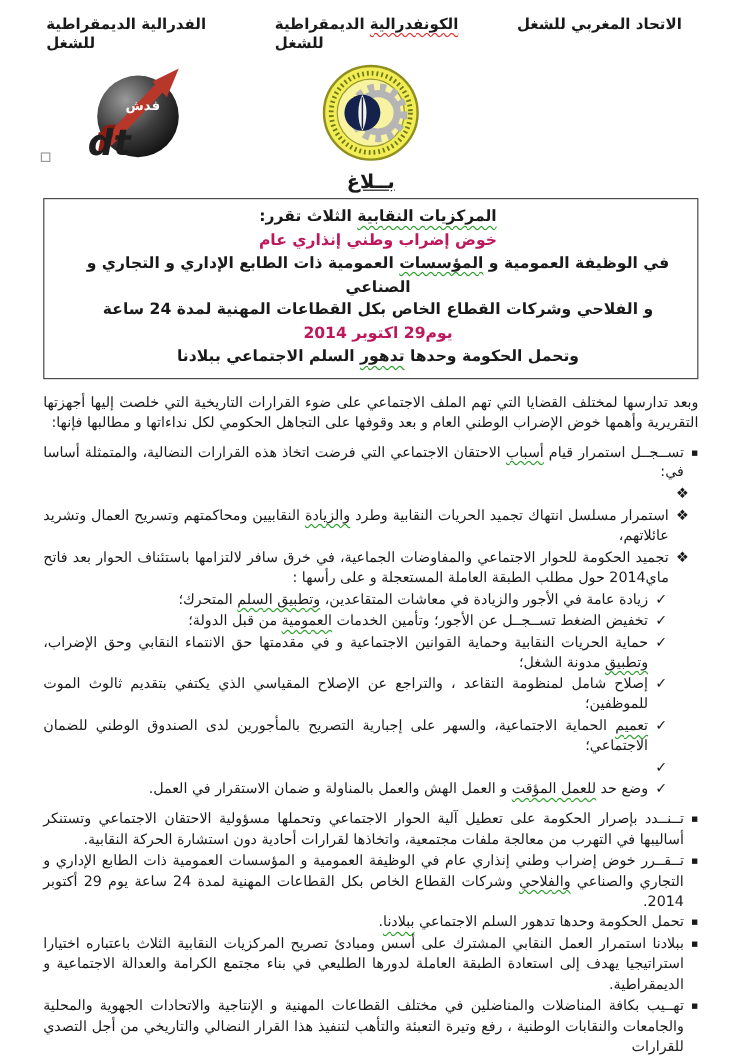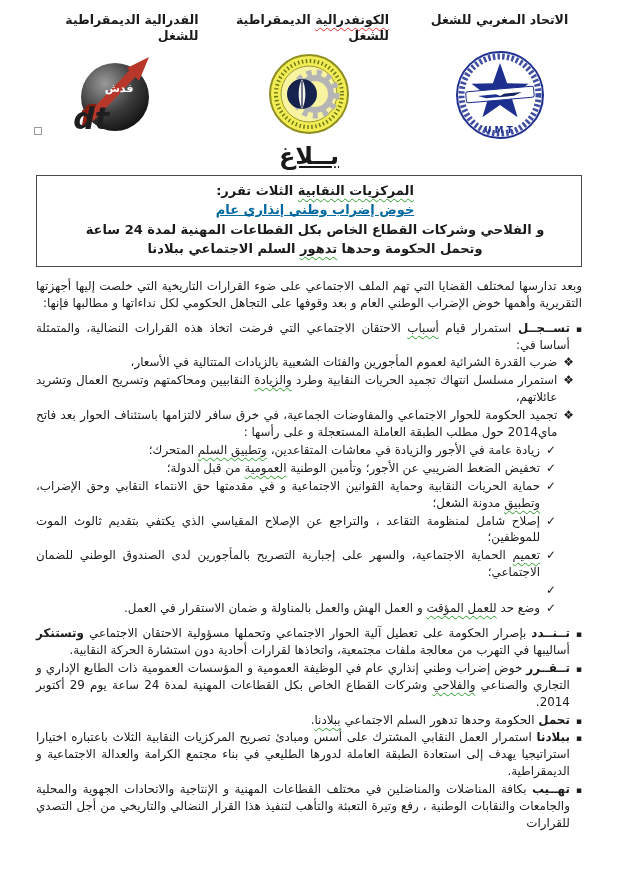--- a/index.html
+++ b/index.html
@@ -4,63 +4,49 @@
 <style>
   html,body{margin:0;padding:0;}
   body{
     width:618px;height:883px;overflow:hidden;position:relative;
     background:#ffffff;color:#1a1a1a;direction:rtl;
     font-family:"DejaVu Sans",sans-serif;
   }
   
   .orgs{display:flex;justify-content:space-between;padding:12px 26px 0 26px;}
   .org{width:185px;display:flex;flex-direction:column;align-items:center;}
-  .org-name{font-weight:bold;font-size:12.5px;line-height:1.3;text-align:right;max-width:160px;min-height:34px;}
+  .org-name{font-weight:bold;font-size:12.5px;line-height:1.3;text-align:left;max-width:160px;min-height:34px;}
   .logo-wrap{height:96px;display:flex;align-items:center;justify-content:center;}
   
   .anchor{position:absolute;left:34px;top:127px;width:6px;height:6px;border:1px solid #9a9a9a;background:#fff;}
   
-  .title{text-align:center;font-size:24px;font-weight:bold;text-decoration:underline;margin:0 0 4px 0;line-height:1.2;}
+  .title{text-align:center;font-size:16px;font-weight:bold;text-decoration:underline;margin:0 0 4px 0;line-height:1.2;}
   
   .box{border:1px solid #4a4a4a;margin:0 36px;padding:5px 8px 7px 20px;
        text-align:center;font-weight:bold;font-size:13px;line-height:1.5;}
-  .red{color:#0369a1;text-decoration:underline;}
+  .red{color:#be185d;}
   
   .content{padding:4px 36px 0 36px;font-size:11.9px;line-height:1.42;text-align:justify;}
   .para{margin:7px 0;}
   .item{display:flex;gap:6px;margin:1px 0;align-items:flex-start;}
   .mk{flex:0 0 auto;}
   .sq > .mk{font-size:9px;padding-top:3px;}
   .dm{margin-right:8px;}
   .ck{margin-right:26px;}
   .gap-top{margin-top:8px;}
-  .lead{font-weight:bold;}
+  .lead{font-weight:normal;}
   .wg{text-decoration-line:underline;text-decoration-style:wavy;text-decoration-color:#2ba02b;text-decoration-thickness:1px;text-underline-offset:3px;}
   .wr{text-decoration-line:underline;text-decoration-style:wavy;text-decoration-color:#e03030;text-decoration-thickness:1px;text-underline-offset:3px;}
 </style>
 </head>
 <body>
 
 <div class="orgs">
   <div class="org">
     <div class="org-name">الاتحاد المغربي للشغل</div>
-    <div class="logo-wrap">
-      <svg width="92" height="95" viewBox="0 0 92 95">
-        <circle cx="46" cy="48" r="43" fill="#ffffff" stroke="#20308f" stroke-width="2"></circle>
-        <circle cx="46" cy="48" r="38.5" fill="none" stroke="#20308f" stroke-width="6" stroke-dasharray="2.5 2.2" opacity="0.85"></circle>
-        <circle cx="46" cy="48" r="34" fill="#ffffff"></circle>
-        <polygon points="46,16 53.1,36.3 74.5,36.7 57.4,49.7 63.6,70.3 46,58 28.4,70.3 34.6,49.7 17.5,36.7 38.9,36.3" fill="#1d2f8f"></polygon>
-        <g transform="rotate(-5 46 48)">
-          <rect x="12" y="42" width="68" height="11" rx="2" fill="#ffffff" stroke="#1d2f8f" stroke-width="1"></rect>
-          <path d="M24,47 h18 l6,3 h-16 z" fill="#1d2f8f"></path>
-          <path d="M68,47 h-18 l-6,3 h16 z" fill="#16255f"></path>
-        </g>
-        <text x="46" y="86" font-size="9" font-weight="bold" fill="#1d2f8f" text-anchor="middle" letter-spacing="3">UMT</text>
-      </svg>
-    </div>
   </div>
   <div class="org">
     <div class="org-name"><span class="wr">الكونفدرالية</span><span> الديمقراطية للشغل</span></div>
     <div class="logo-wrap">
       <svg width="82" height="82" viewBox="0 0 82 82">
         <circle cx="41" cy="41" r="39" fill="#f2ec55" stroke="#8f8f20" stroke-width="2"></circle>
         <circle cx="41" cy="41" r="33" fill="none" stroke="#6f7a18" stroke-width="4" stroke-dasharray="1.5 2.5"></circle>
         <circle cx="41" cy="41" r="28" fill="#f7f3a0" stroke="#9a9a30" stroke-width="1"></circle>
         <circle cx="47" cy="41" r="21" fill="none" stroke="#b5b5b5" stroke-width="7" stroke-dasharray="5 5"></circle>
         <circle cx="47" cy="41" r="19" fill="#b5b5b5"></circle>
@@ -93,56 +79,57 @@
   </div>
 </div>
 
 <div class="anchor"></div>
 
 <div class="title">بــلاغ</div>
 
 <div class="box">
   <div><span class="wg">المركزيات  النقابية</span><span> الثلاث تقرر:</span></div>
   <div class="red">خوض إضراب وطني إنذاري عام</div>
+  <div><span>في الوظيفة العمومية و </span><span class="wg">المؤسسات</span><span> العمومية ذات الطابع الإداري و التجاري و الصناعي</span></div>
   <div>و الفلاحي وشركات القطاع الخاص بكل القطاعات المهنية لمدة 24 ساعة</div>
+  <div class="red">يوم29 اكتوبر 2014</div>
   <div><span>وتحمل الحكومة وحدها </span><span class="wg">تدهور</span><span> السلم الاجتماعي ببلادنا</span></div>
 </div>
 
 <div class="content">
 
   <p class="para">وبعد تدارسها لمختلف القضايا التي تهم الملف الاجتماعي على ضوء القرارات التاريخية التي خلصت إليها  أجهزتها التقريرية وأهمها خوض الإضراب الوطني العام و بعد وقوفها على التجاهل الحكومي لكل نداءاتها  و مطالبها فإنها:</p>
 
   <div class="item sq gap-top">
     <span class="mk">▪</span>
     <span><span class="lead">تســجــل</span><span> استمرار قيام </span><span class="wg">أسباب</span><span> الاحتقان الاجتماعي التي فرضت اتخاذ هذه القرارات النضالية، والمتمثلة أساسا في:</span></span>
   </div>
 
   <div class="dm">
     <div class="item">
       <span class="mk">❖</span>
-      <span>ضرب القدرة الشرائية لعموم المأجورين والفئات الشعبية بالزيادات المتتالية في الأسعار،</span>
     </div>
     <div class="item">
       <span class="mk">❖</span>
       <span><span>استمرار مسلسل انتهاك تجميد الحريات النقابية وطرد </span><span class="wg">والزيادة</span><span> النقابيين ومحاكمتهم وتسريح العمال وتشريد عائلاتهم،</span></span>
     </div>
     <div class="item">
       <span class="mk">❖</span>
       <span>تجميد الحكومة للحوار الاجتماعي والمفاوضات الجماعية، في خرق سافر لالتزامها باستئناف الحوار بعد فاتح ماي2014 حول مطلب الطبقة العاملة المستعجلة و على رأسها :</span>
     </div>
   </div>
 
   <div class="ck">
     <div class="item">
       <span class="mk">✓</span>
       <span><span>زيادة عامة في الأجور والزيادة في معاشات المتقاعدين، </span><span class="wg">وتطبيق السلم</span><span> المتحرك؛</span></span>
     </div>
     <div class="item">
       <span class="mk">✓</span>
-      <span><span>تخفيض الضغط الضريبي عن الأجور؛ وتأمين الوطنية </span><span class="wg">العمومية</span><span> من قبل الدولة؛</span></span>
+      <span><span>تخفيض الضغط تســجــل عن الأجور؛ وتأمين الخدمات </span><span class="wg">العمومية</span><span> من قبل الدولة؛</span></span>
     </div>
     <div class="item">
       <span class="mk">✓</span>
       <span><span>حماية الحريات النقابية وحماية القوانين الاجتماعية و في مقدمتها حق الانتماء النقابي وحق الإضراب، </span><span class="wg">وتطبيق</span><span> مدونة الشغل؛</span></span>
     </div>
     <div class="item">
       <span class="mk">✓</span>
       <span>إصلاح شامل لمنظومة التقاعد ، والتراجع عن الإصلاح المقياسي الذي يكتفي بتقديم ثالوث الموت  للموظفين؛</span>
     </div>
     <div class="item">

